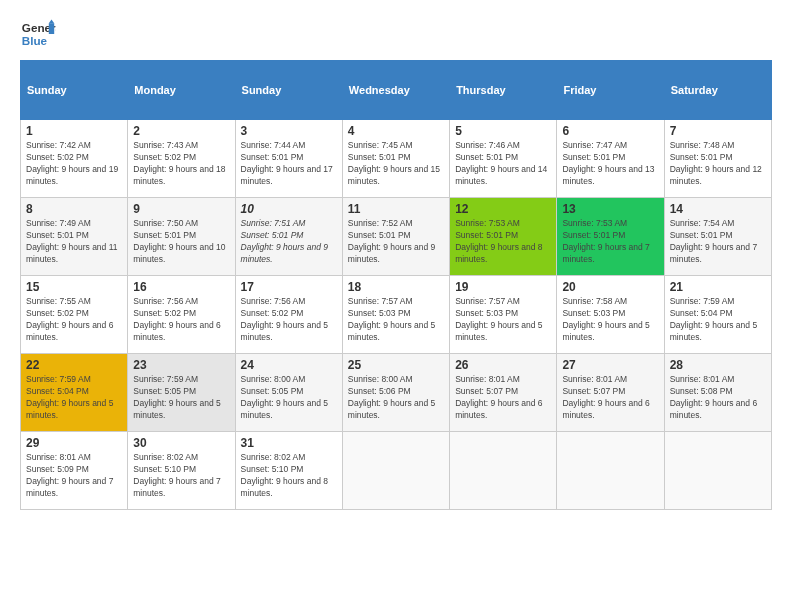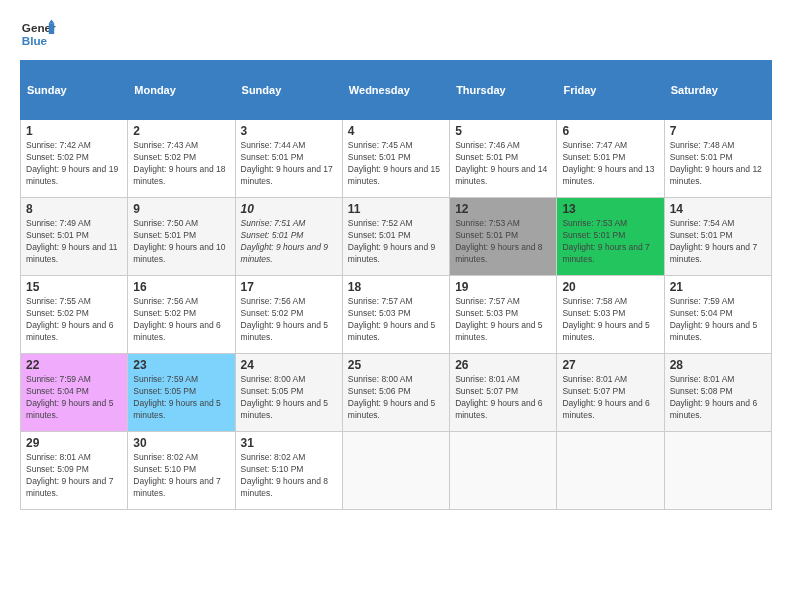--- a/index.html
+++ b/index.html
@@ -155,21 +155,21 @@
             <div class="day-content">Sunrise: 7:50 AM<br>Sunset: 5:01 PM<br>Daylight: 9 hours and 10 minutes.</div>
           </td>
           <td style="background-color: rgb(245, 245, 245); font-style: italic;">
             <span class="day-number">10</span>
             <div class="day-content">Sunrise: 7:51 AM<br>Sunset: 5:01 PM<br>Daylight: 9 hours and 9 minutes.</div>
           </td>
           <td style="background-color: rgb(245, 245, 245);">
             <span class="day-number">11</span>
             <div class="day-content">Sunrise: 7:52 AM<br>Sunset: 5:01 PM<br>Daylight: 9 hours and 9 minutes.</div>
           </td>
-          <td style="background-color: #a3a3a3;">
+          <td style="background-color: #84cc16;">
             <span class="day-number">12</span>
             <div class="day-content">Sunrise: 7:53 AM<br>Sunset: 5:01 PM<br>Daylight: 9 hours and 8 minutes.</div>
           </td>
           <td style="background-color: #22c55e;">
             <span class="day-number">13</span>
             <div class="day-content">Sunrise: 7:53 AM<br>Sunset: 5:01 PM<br>Daylight: 9 hours and 7 minutes.</div>
           </td>
           <td style="background-color: rgb(245, 245, 245);">
             <span class="day-number">14</span>
             <div class="day-content">Sunrise: 7:54 AM<br>Sunset: 5:01 PM<br>Daylight: 9 hours and 7 minutes.</div>
@@ -199,25 +199,25 @@
           <td>
             <span class="day-number">20</span>
             <div class="day-content">Sunrise: 7:58 AM<br>Sunset: 5:03 PM<br>Daylight: 9 hours and 5 minutes.</div>
           </td>
           <td>
             <span class="day-number">21</span>
             <div class="day-content">Sunrise: 7:59 AM<br>Sunset: 5:04 PM<br>Daylight: 9 hours and 5 minutes.</div>
           </td>
         </tr>
         <tr>
-          <td style="background-color: #f0abfc; margin-top: 19px;">
+          <td style="background-color: #eab308; margin-top: 19px;">
             <span class="day-number">22</span>
             <div class="day-content">Sunrise: 7:59 AM<br>Sunset: 5:04 PM<br>Daylight: 9 hours and 5 minutes.</div>
           </td>
-          <td style="background-color: #7dd3fc;">
+          <td style="background-color: #e5e5e5;">
             <span class="day-number">23</span>
             <div class="day-content">Sunrise: 7:59 AM<br>Sunset: 5:05 PM<br>Daylight: 9 hours and 5 minutes.</div>
           </td>
           <td style="background-color: rgb(245, 245, 245);">
             <span class="day-number">24</span>
             <div class="day-content">Sunrise: 8:00 AM<br>Sunset: 5:05 PM<br>Daylight: 9 hours and 5 minutes.</div>
           </td>
           <td style="background-color: rgb(245, 245, 245);">
             <span class="day-number">25</span>
             <div class="day-content">Sunrise: 8:00 AM<br>Sunset: 5:06 PM<br>Daylight: 9 hours and 5 minutes.</div>

